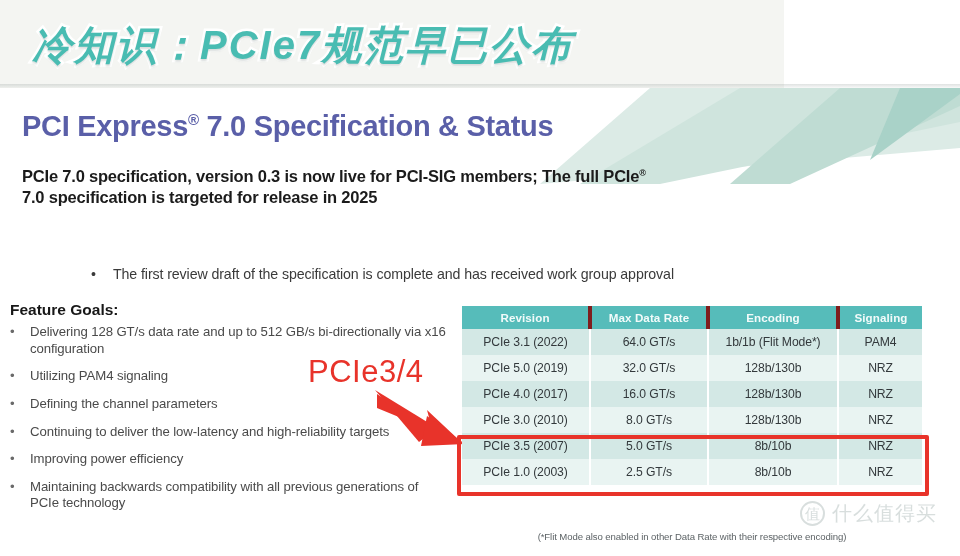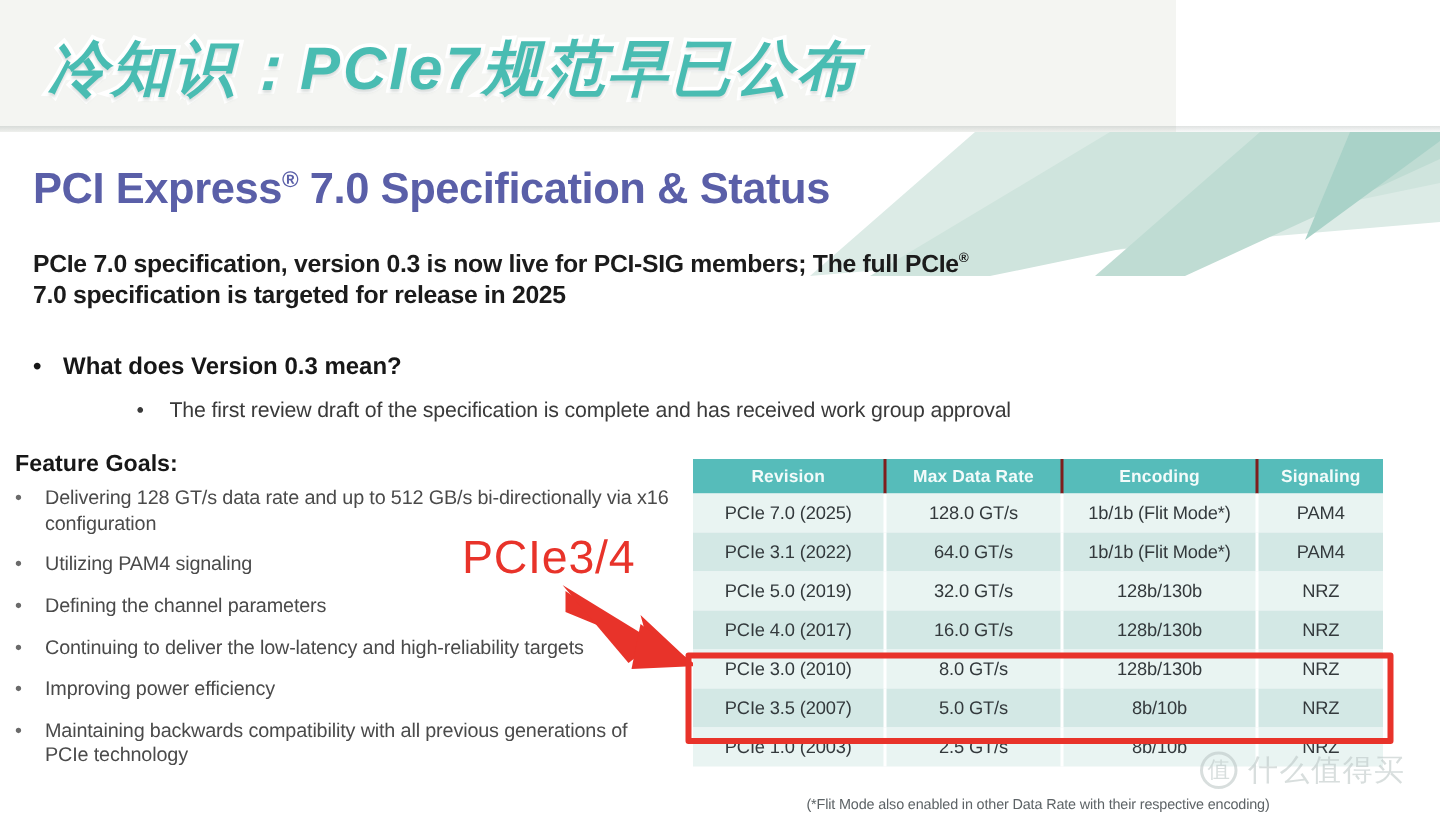--- a/index.html
+++ b/index.html
@@ -147,21 +147,21 @@
     border-collapse: collapse;
     table-layout: fixed;
   }
   .tbl th {
     background: #56bcba;
     color: #f2fbfa;
     font-size: 11.6px;
     font-weight: bold;
     padding: 5px 0 5px 0;
     text-align: center;
-    border-right: 2px solid #7f1d1d;
+    border-right: 4px solid #7f1d1d;
     letter-spacing: 0.1px;
   }
   .tbl th:last-child { border-right: none; }
   .tbl td {
     font-size: 12.2px;
     color: #33393c;
     text-align: center;
     padding: 6px 0 6px 0;
     border-right: 2px solid #ffffff;
     letter-spacing: -0.1px;
@@ -239,21 +239,20 @@
         <polygon points="300,0 420,0 420,18 250,96 190,96" fill="#bfdcd3"></polygon>
         <polygon points="360,0 420,0 420,6 330,72" fill="#a9d2c8"></polygon>
       </svg>
     </div>
 
 
     <h1 class="slide-title"><span>PCI Express</span><sup>®</sup><span> 7.0 Specification &amp; Status</span></h1>
 
     <div class="lead"><span>PCIe 7.0 specification, version 0.3 is now live for PCI-SIG members; The full PCIe</span><sup>®</sup><br><span>7.0 specification is targeted for release in 2025</span></div>
 
-    <div class="q-bullet"><span class="dot">•</span><span>What does Version 0.3 mean?</span></div>
 
     <div class="sub-bullet"><span class="dot">•</span><span>The first review draft of the specification is complete and has received work group approval</span></div>
 
     <div class="fg-title">Feature Goals:</div>
     <div class="fg-list">
       <div class="fg-item">
         <span class="dot">•</span>
         <span class="txt">Delivering 128 GT/s data rate and up to 512 GB/s bi-directionally via x16 configuration</span>
       </div>
       <div class="fg-item">
@@ -291,26 +290,20 @@
     <table class="tbl">
       <thead>
         <tr>
           <th style="width:128px">Revision</th>
           <th style="width:118px">Max Data Rate</th>
           <th style="width:130px">Encoding</th>
           <th style="width:84px">Signaling</th>
         </tr>
       </thead>
       <tbody>
-        <tr class="odd">
-          <td>PCIe 7.0 (2025)</td>
-          <td>128.0 GT/s</td>
-          <td>1b/1b (Flit Mode*)</td>
-          <td>PAM4</td>
-        </tr>
         <tr class="even">
           <td>PCIe 3.1 (2022)</td>
           <td>64.0 GT/s</td>
           <td>1b/1b (Flit Mode*)</td>
           <td>PAM4</td>
         </tr>
         <tr class="odd">
           <td>PCIe 5.0 (2019)</td>
           <td>32.0 GT/s</td>
           <td>128b/130b</td>

